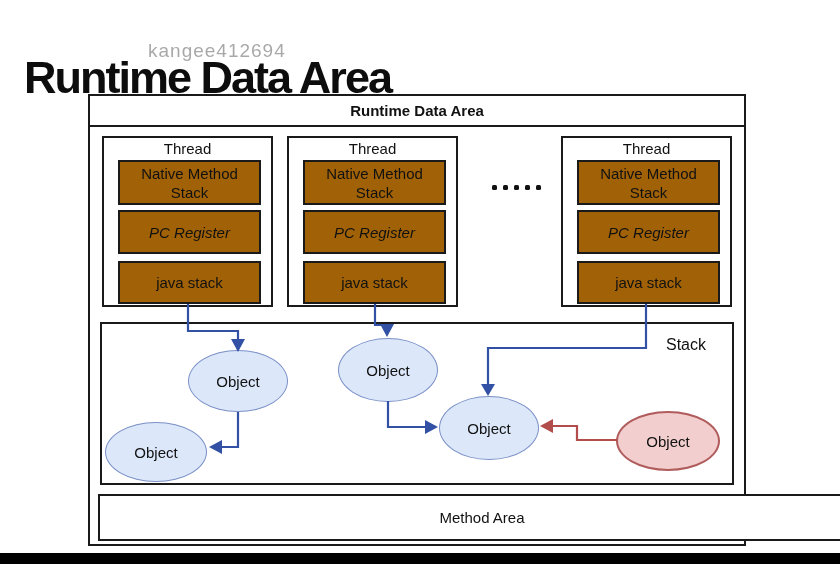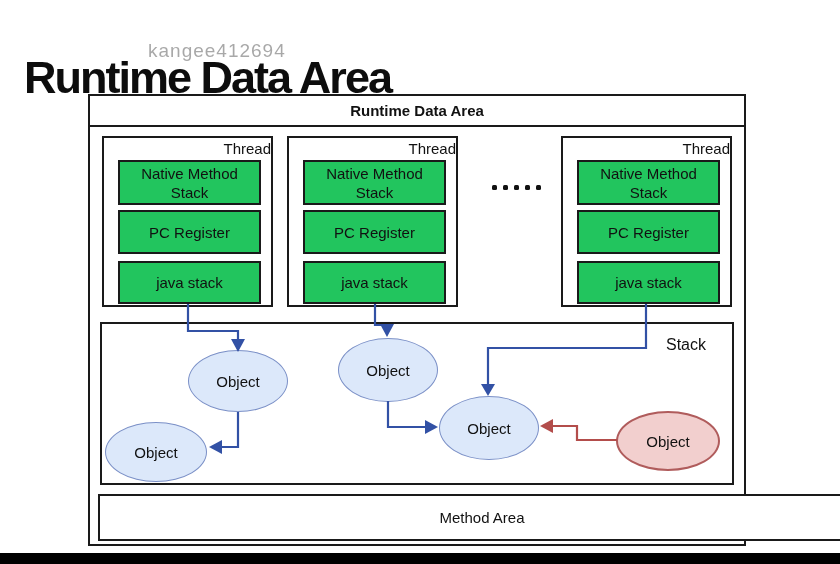--- a/index.html
+++ b/index.html
@@ -31,30 +31,30 @@
   
   .thread-box{
     position:absolute;top:136px;width:171px;height:171px;
     border:2px solid #1a1a1a;box-sizing:border-box;background:#fff;z-index:2;
   }
   .thread-box.t1{left:102px;}
   .thread-box.t2{left:287px;}
   .thread-box.t3{left:561px;}
   .thread-label{
     position:absolute;left:0;top:1px;width:100%;height:20px;
-    text-align:right;font-size:15px;line-height:20px;
+    text-align:center;font-size:15px;line-height:20px;
   }
   .sub-box{
     position:absolute;left:14px;width:143px;
-    border:2px solid #1a1a1a;box-sizing:border-box;background:#22c55e;
+    border:2px solid #1a1a1a;box-sizing:border-box;background:#a16207;
     display:flex;align-items:center;justify-content:center;text-align:center;
     font-size:15px;line-height:19px;padding:0 6px;
   }
   .sub-1{top:22px;height:45px;}
-  .sub-2{top:72px;height:44px;}
+  .sub-2{top:72px;height:44px;font-style:italic;}
   .sub-3{top:123px;height:43px;text-align:center;}
   
   .more-threads{
     position:absolute;left:492px;top:185px;display:flex;gap:6px;z-index:2;
   }
   .more-threads .dot{width:5px;height:5px;background:#111;border-radius:1.5px;}
   
   .heap-box{
     position:absolute;left:100px;top:322px;width:634px;height:163px;
     border:2px solid #1a1a1a;box-sizing:border-box;background:#fff;z-index:1;

